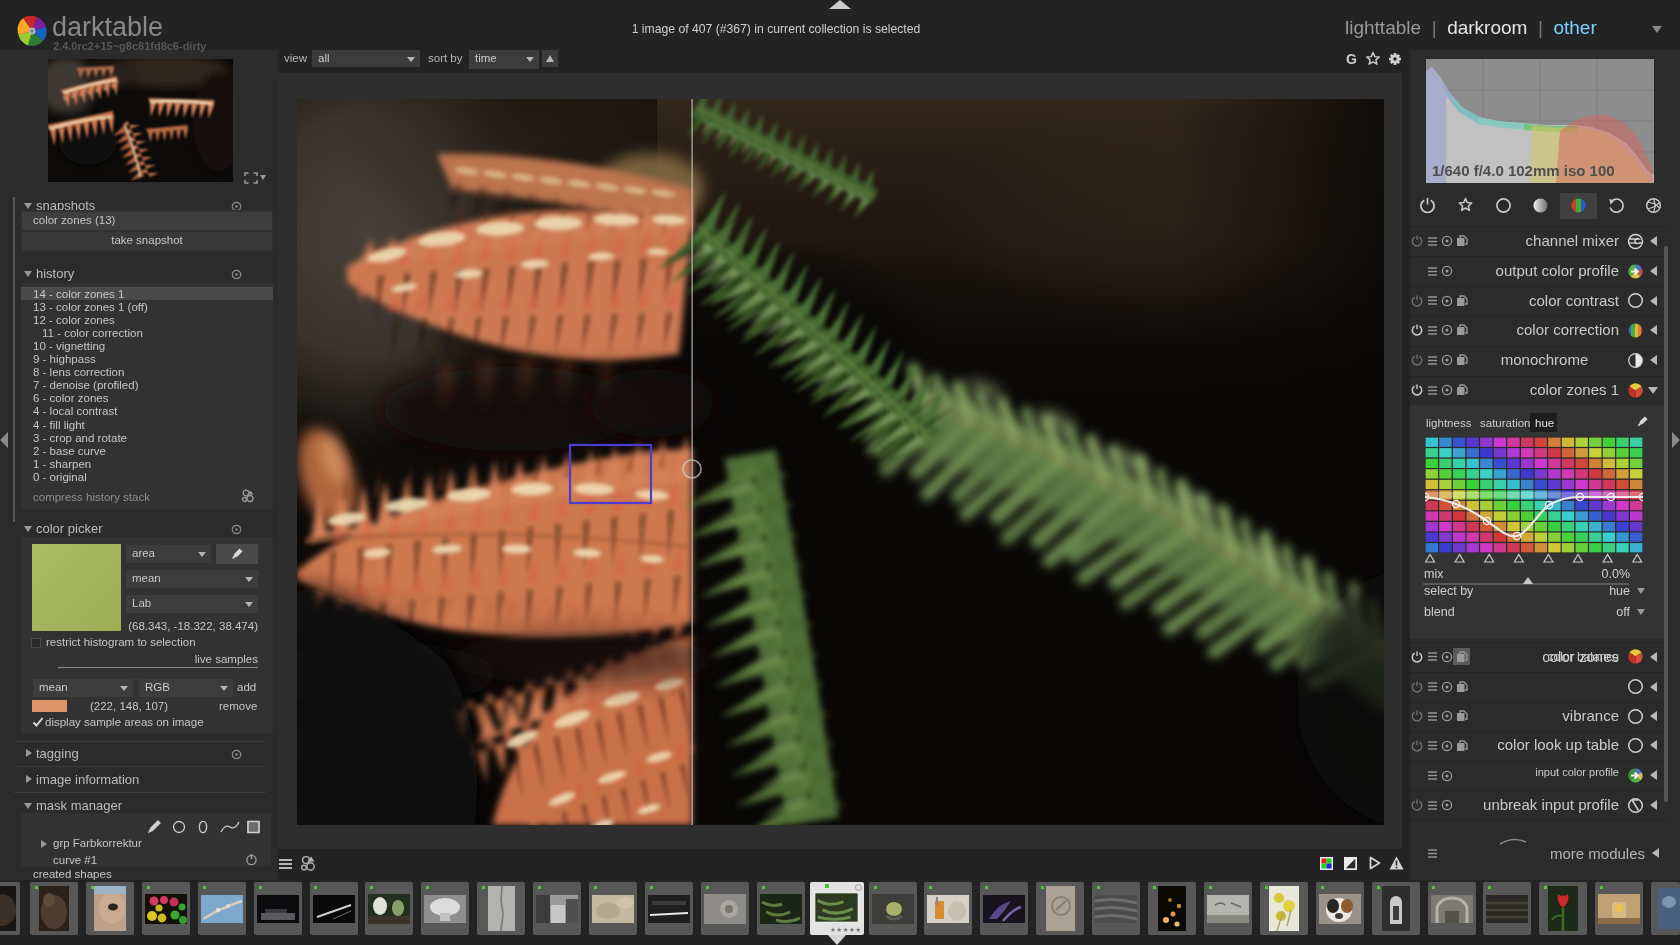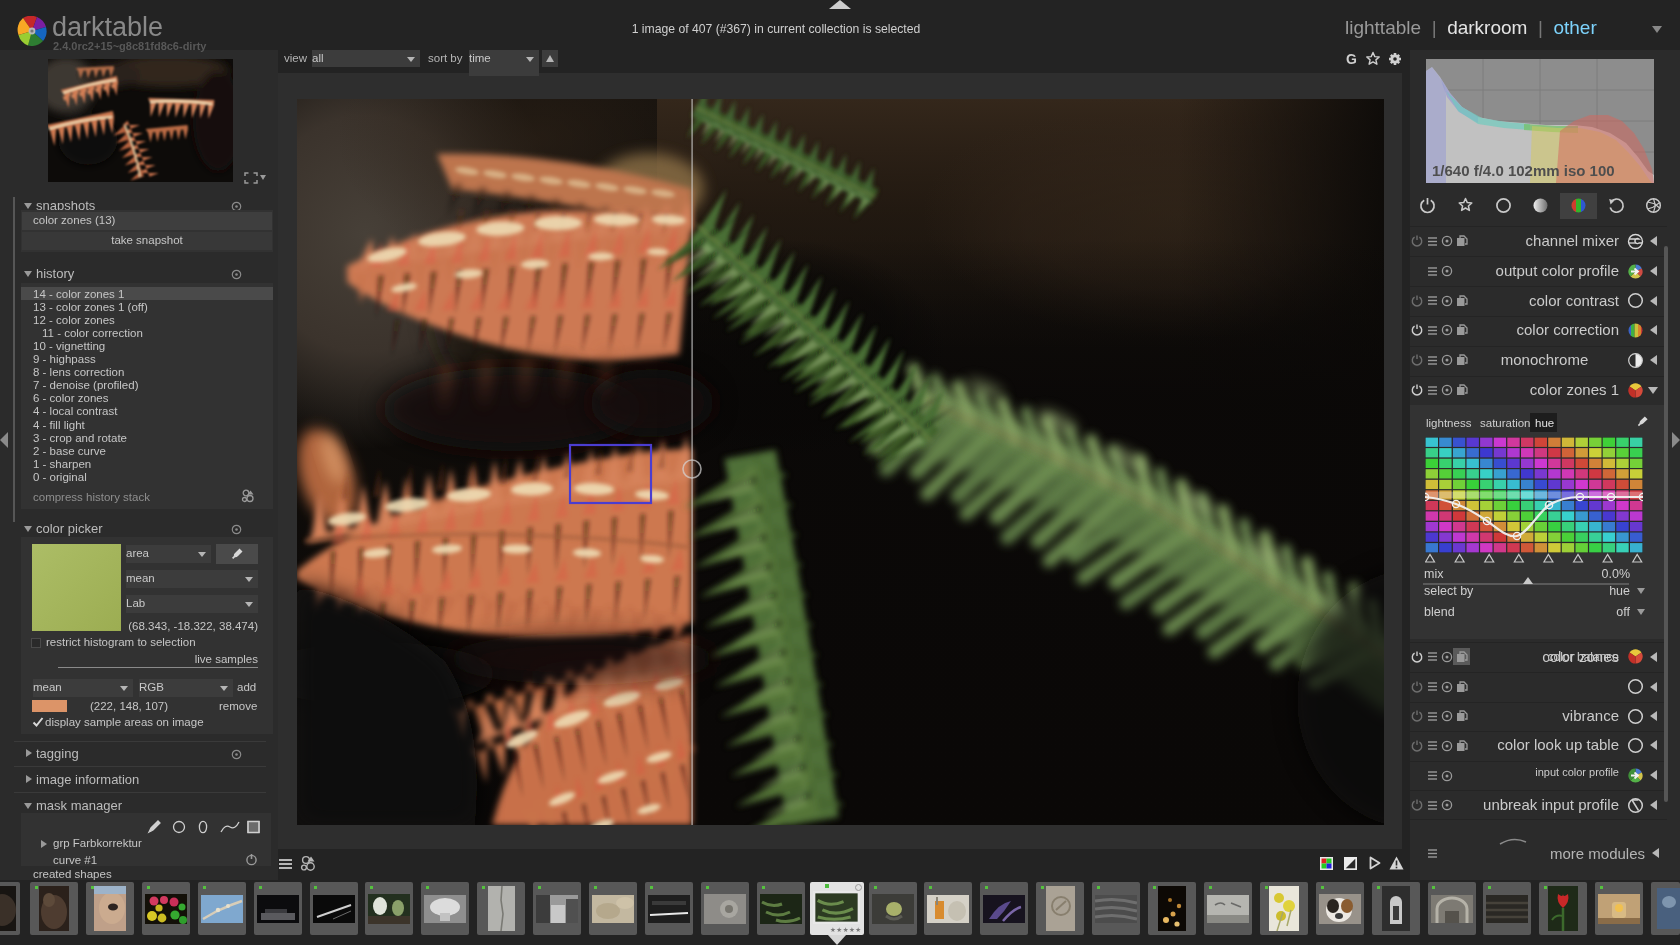--- a/index.html
+++ b/index.html
@@ -1,17 +1,17 @@
 <!DOCTYPE html>
 <html><head><meta charset="utf-8"><style>
 *{margin:0;padding:0;box-sizing:border-box}
 html,body{width:1680px;height:945px;overflow:hidden;background:#232323;
  font-family:"Liberation Sans",sans-serif;position:relative}
 .abs{position:absolute}
-.dd{position:absolute;background:#3c3c3c;color:#c9c9c9;font-size:11.5px;line-height:17px;}
+.dd{position:absolute;background:#3c3c3c;color:#c9c9c9;font-size:11.5px;line-height:17px;padding-left:6px}
 .dda{position:absolute;right:5px;top:6.5px;width:0;height:0;border-top:5px solid #b5b5b5;border-left:4px solid transparent;border-right:4px solid transparent}
 .txt{position:absolute;color:#c6c6c6;font-size:11.5px;white-space:nowrap}
 </style></head><body>
 <div class="abs" style="left:0;top:0;width:1680px;height:945px;background:#232323"></div>
 <div class="abs" style="left:0;top:50px;width:278px;height:830px;background:#2b2b2b"></div>
 <div class="abs" style="left:1410px;top:50px;width:270px;height:830px;background:#2b2b2b"></div>
 <div class="abs" style="left:278px;top:73px;width:1124px;height:776px;background:#2e2e2e"></div>
 <div class="abs" style="left:0;top:880px;width:1680px;height:65px;background:#232323"></div>
 
 <svg class="abs" style="left:17px;top:16px" width="30" height="30" viewBox="0 0 30 30">
@@ -26,21 +26,21 @@
 </svg>
 <div class="abs" style="left:52px;top:12px;font-size:27px;font-weight:normal;color:#898989">darktable</div>
 <div class="abs" style="left:53px;top:40px;font-size:11px;font-weight:bold;color:#585858">2.4.0rc2+15~g8c81fd8c6-dirty</div>
 <div class="abs" style="left:626px;top:22px;width:300px;text-align:center;font-size:12.2px;color:#cfcfcf">1 image of 407 (#367) in current collection is selected</div>
 <div class="abs" style="left:829px;top:0px;width:0;height:0;border-bottom:9px solid #cdcdcd;border-left:11px solid transparent;border-right:11px solid transparent"></div>
 <div class="abs" style="left:1345px;top:17px;font-size:19px;color:#9a9a9a">lighttable&nbsp; <span style="color:#777">|</span>&nbsp; <span style="color:#e4e4e4">darkroom</span>&nbsp; <span style="color:#777">|</span>&nbsp; <span style="color:#7dd3fc">other</span></div>
 <div class="abs" style="left:1652px;top:26px;width:0;height:0;border-top:7px solid #888;border-left:5.5px solid transparent;border-right:5.5px solid transparent"></div>
 <div class="abs" style="left:284px;top:52px;font-size:11.5px;color:#b5b5b5">view</div>
 <div class="dd" style="left:312px;top:50px;width:108px;height:17px">all<span class="dda"></span></div>
 <div class="abs" style="left:428px;top:52px;font-size:11.5px;color:#b5b5b5">sort by</div>
-<div class="dd" style="left:469px;top:50px;width:70px;height:26px">time<span class="dda"></span></div>
+<div class="dd" style="left:469px;top:50px;width:70px;height:19px">time<span class="dda"></span></div>
 <div class="abs" style="left:542px;top:50px;width:16px;height:17px;background:#3c3c3c">
 <div class="abs" style="left:4px;top:5px;width:0;height:0;border-bottom:7px solid #b5b5b5;border-left:4.5px solid transparent;border-right:4.5px solid transparent"></div>
   </div>
 <div class="abs" style="left:1346px;top:51px;font-size:14px;font-weight:bold;color:#cfcfcf">G</div>
 <svg class="abs" style="left:1365px;top:51px" width="16" height="16" viewBox="0 0 16 16">
     <path d="M8 1.5 L9.8 5.6 L14.2 6 L10.9 8.9 L11.9 13.2 L8 10.9 L4.1 13.2 L5.1 8.9 L1.8 6 L6.2 5.6 Z" fill="none" stroke="#cfcfcf" stroke-width="1.4" stroke-linejoin="round"></path>
   </svg>
 <svg class="abs" style="left:1387px;top:51px" width="16" height="16" viewBox="0 0 16 16">
     <g fill="#cfcfcf">
       <circle cx="8" cy="8" r="4.6"></circle>

